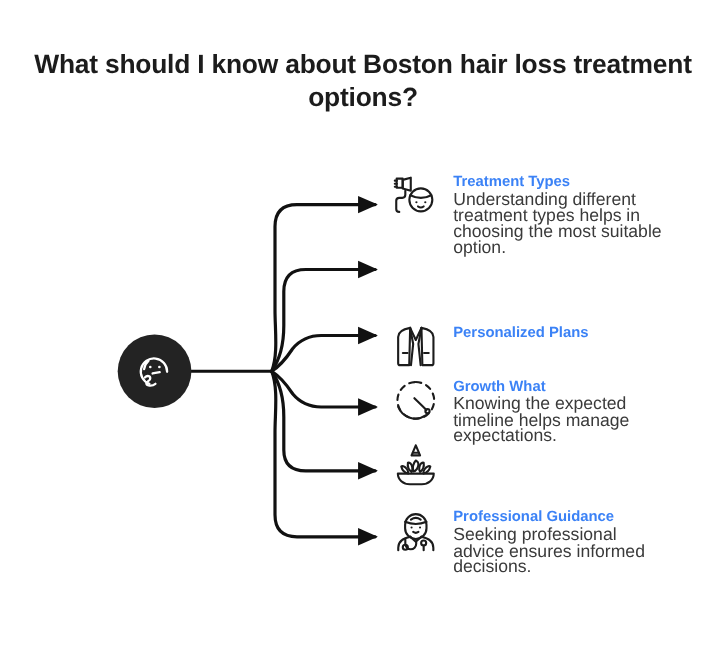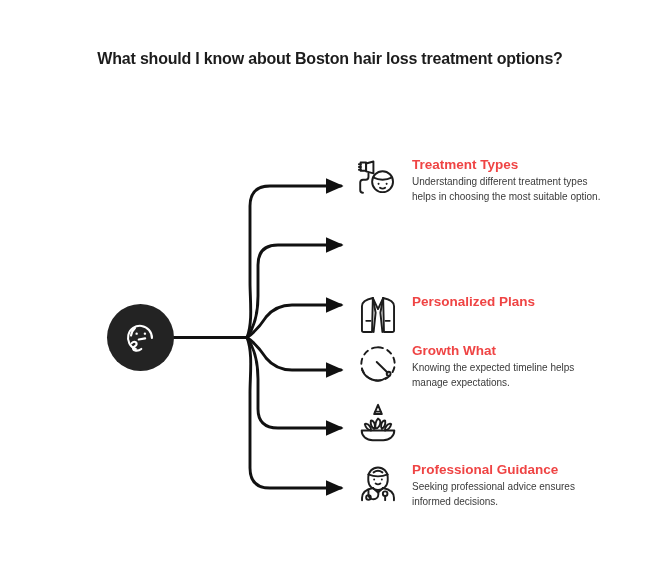--- a/index.html
+++ b/index.html
@@ -20,21 +20,21 @@
     height: 588px;
   }
 
   
   .title {
     position: absolute;
     left: 30px;
     top: 44px;
     width: 600px;
     text-align: center;
-    font-size: 16px;
+    font-size: 24px;
     font-weight: bold;
     line-height: 30px;
     color: #1c1c1c;
     letter-spacing: -0.2px;
   }
 
   
   .connectors {
     position: absolute;
     left: 0;
@@ -72,27 +72,27 @@
     top: 0;
     width: 44px;
     height: 44px;
   }
   .branch-text {
     margin-left: 56px;
   }
   .branch-heading {
     font-size: 13.5px;
     font-weight: bold;
-    color: #ef4444;
+    color: #3b82f6;
     line-height: 17px;
     margin: 0;
     white-space: nowrap;
   }
   .branch-desc {
-    font-size: 10px;
+    font-size: 16px;
     color: #3a3a3a;
     line-height: 14.5px;
     margin: 2px 0 0 0;
     max-width: 196px;
   }
 </style>
 </head>
 <body>
 
 <div id="infographic">

